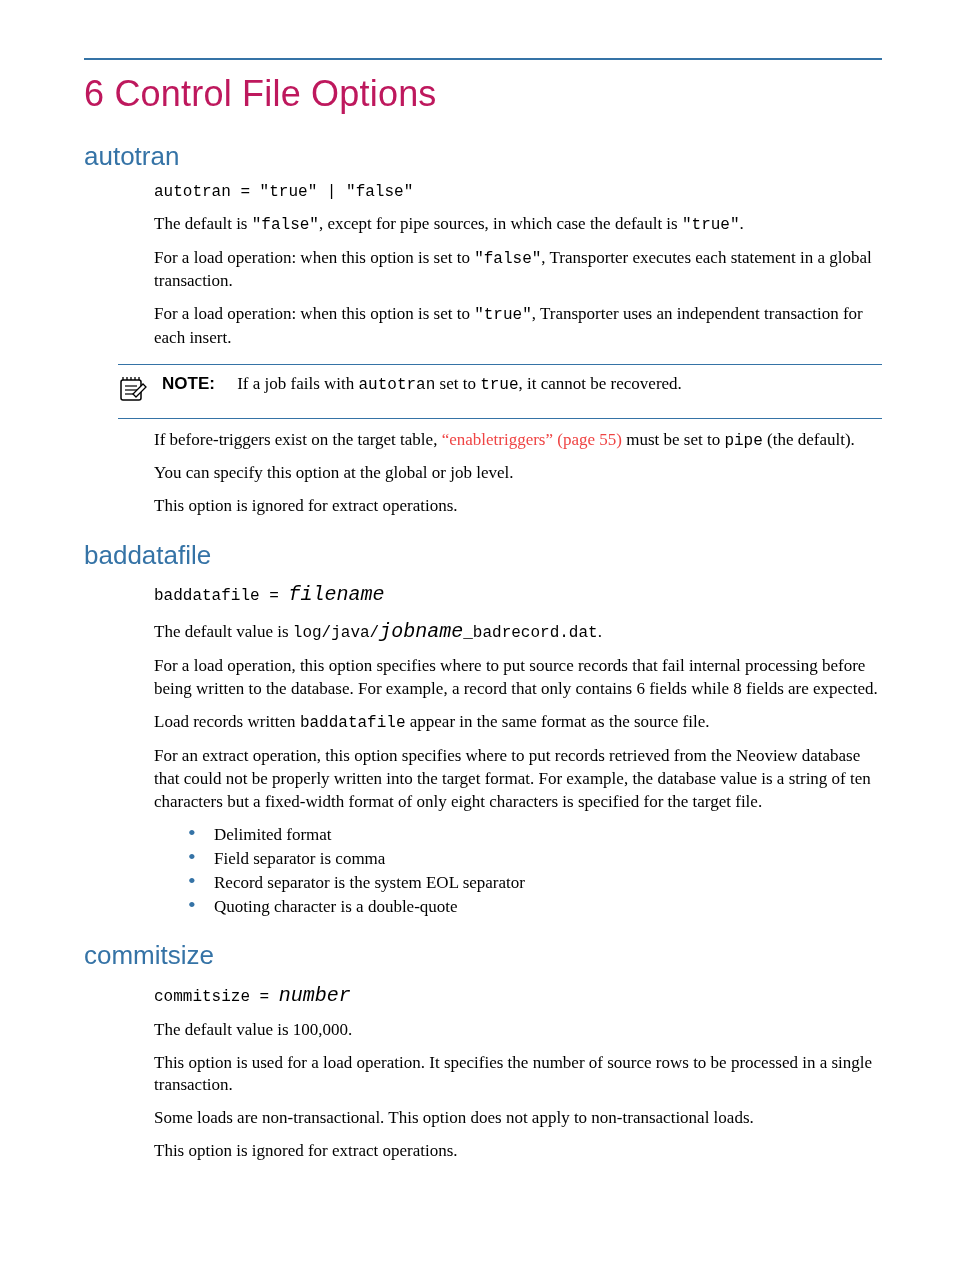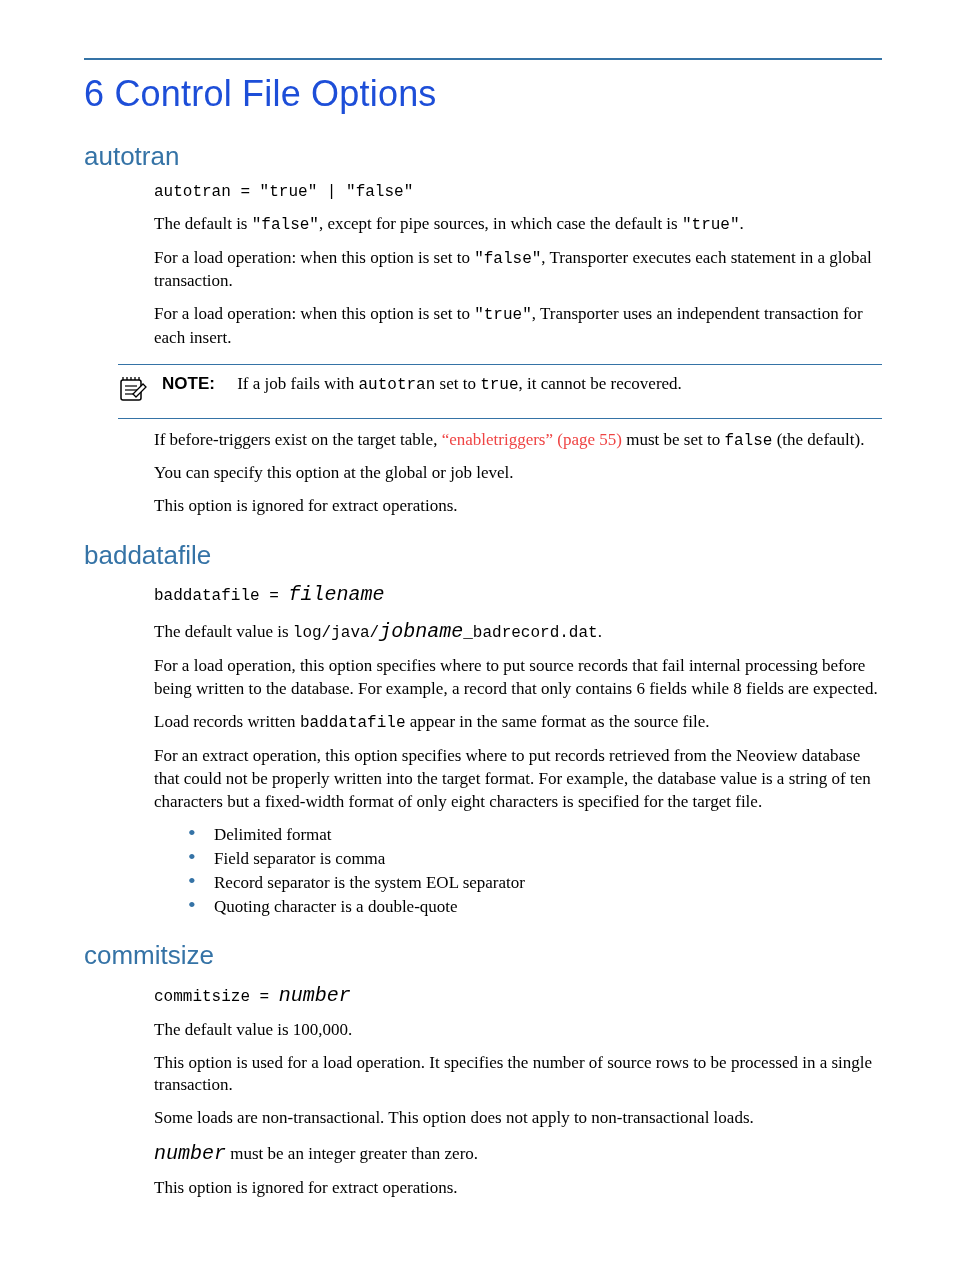--- a/index.html
+++ b/index.html
@@ -14,21 +14,21 @@
     padding: 58px 72px 40px 84px;
   }
   hr.top-rule {
     border: none;
     border-top: 2px solid #3573a6;
     margin: 0 0 10px 0;
   }
   h1.chapter {
     font-family: "Segoe UI Light", "Segoe UI", "Helvetica Neue", Arial, sans-serif;
     font-weight: 300;
-    color: #1d4ed8;
+    color: #be185d;
     font-size: 36px;
     margin: 0 0 18px 0;
     letter-spacing: 0.2px;
   }
   h2.section {
     font-family: "Segoe UI Light", "Segoe UI", "Helvetica Neue", Arial, sans-serif;
     font-weight: 300;
     color: #3573a6;
     font-size: 26px;
     margin: 20px 0 8px 0;
@@ -95,21 +95,21 @@
       </svg>
     </span>
     <div class="note-text">
       <span class="note-label">NOTE:</span>
       <span>If a job fails with </span><span class="mono">autotran</span><span> set to </span><span class="mono">true</span><span>, it cannot be recovered.</span>
     </div>
   </div>
 
   <div class="body-block">
     <p>
-      <span>If before-triggers exist on the target table, </span><a class="link">“enabletriggers” (page 55)</a><span> must be set to </span><span class="mono">false</span><span> (the default).</span>
+      <span>If before-triggers exist on the target table, </span><a class="link">“enabletriggers” (page 55)</a><span> must be set to </span><span class="mono">pipe</span><span> (the default).</span>
     </p>
     <p>You can specify this option at the global or job level.</p>
     <p>This option is ignored for extract operations.</p>
   </div>
 
   <h2 class="section">baddatafile</h2>
   <div class="body-block">
     <p class="syntax">
       <span>baddatafile = </span><span class="ital-mono">filename</span>
     </p>
@@ -130,20 +130,17 @@
   </div>
 
   <h2 class="section">commitsize</h2>
   <div class="body-block">
     <p class="syntax">
       <span>commitsize = </span><span class="ital-mono">number</span>
     </p>
     <p>The default value is 100,000.</p>
     <p>This option is used for a load operation. It specifies the number of source rows to be processed in a single transaction.</p>
     <p>Some loads are non-transactional. This option does not apply to non-transactional loads.</p>
-    <p>
-      <span class="ital-mono">number</span><span> must be an integer greater than zero.</span>
-    </p>
     <p>This option is ignored for extract operations.</p>
   </div>
 
 
 </div>
 
 </body></html>

